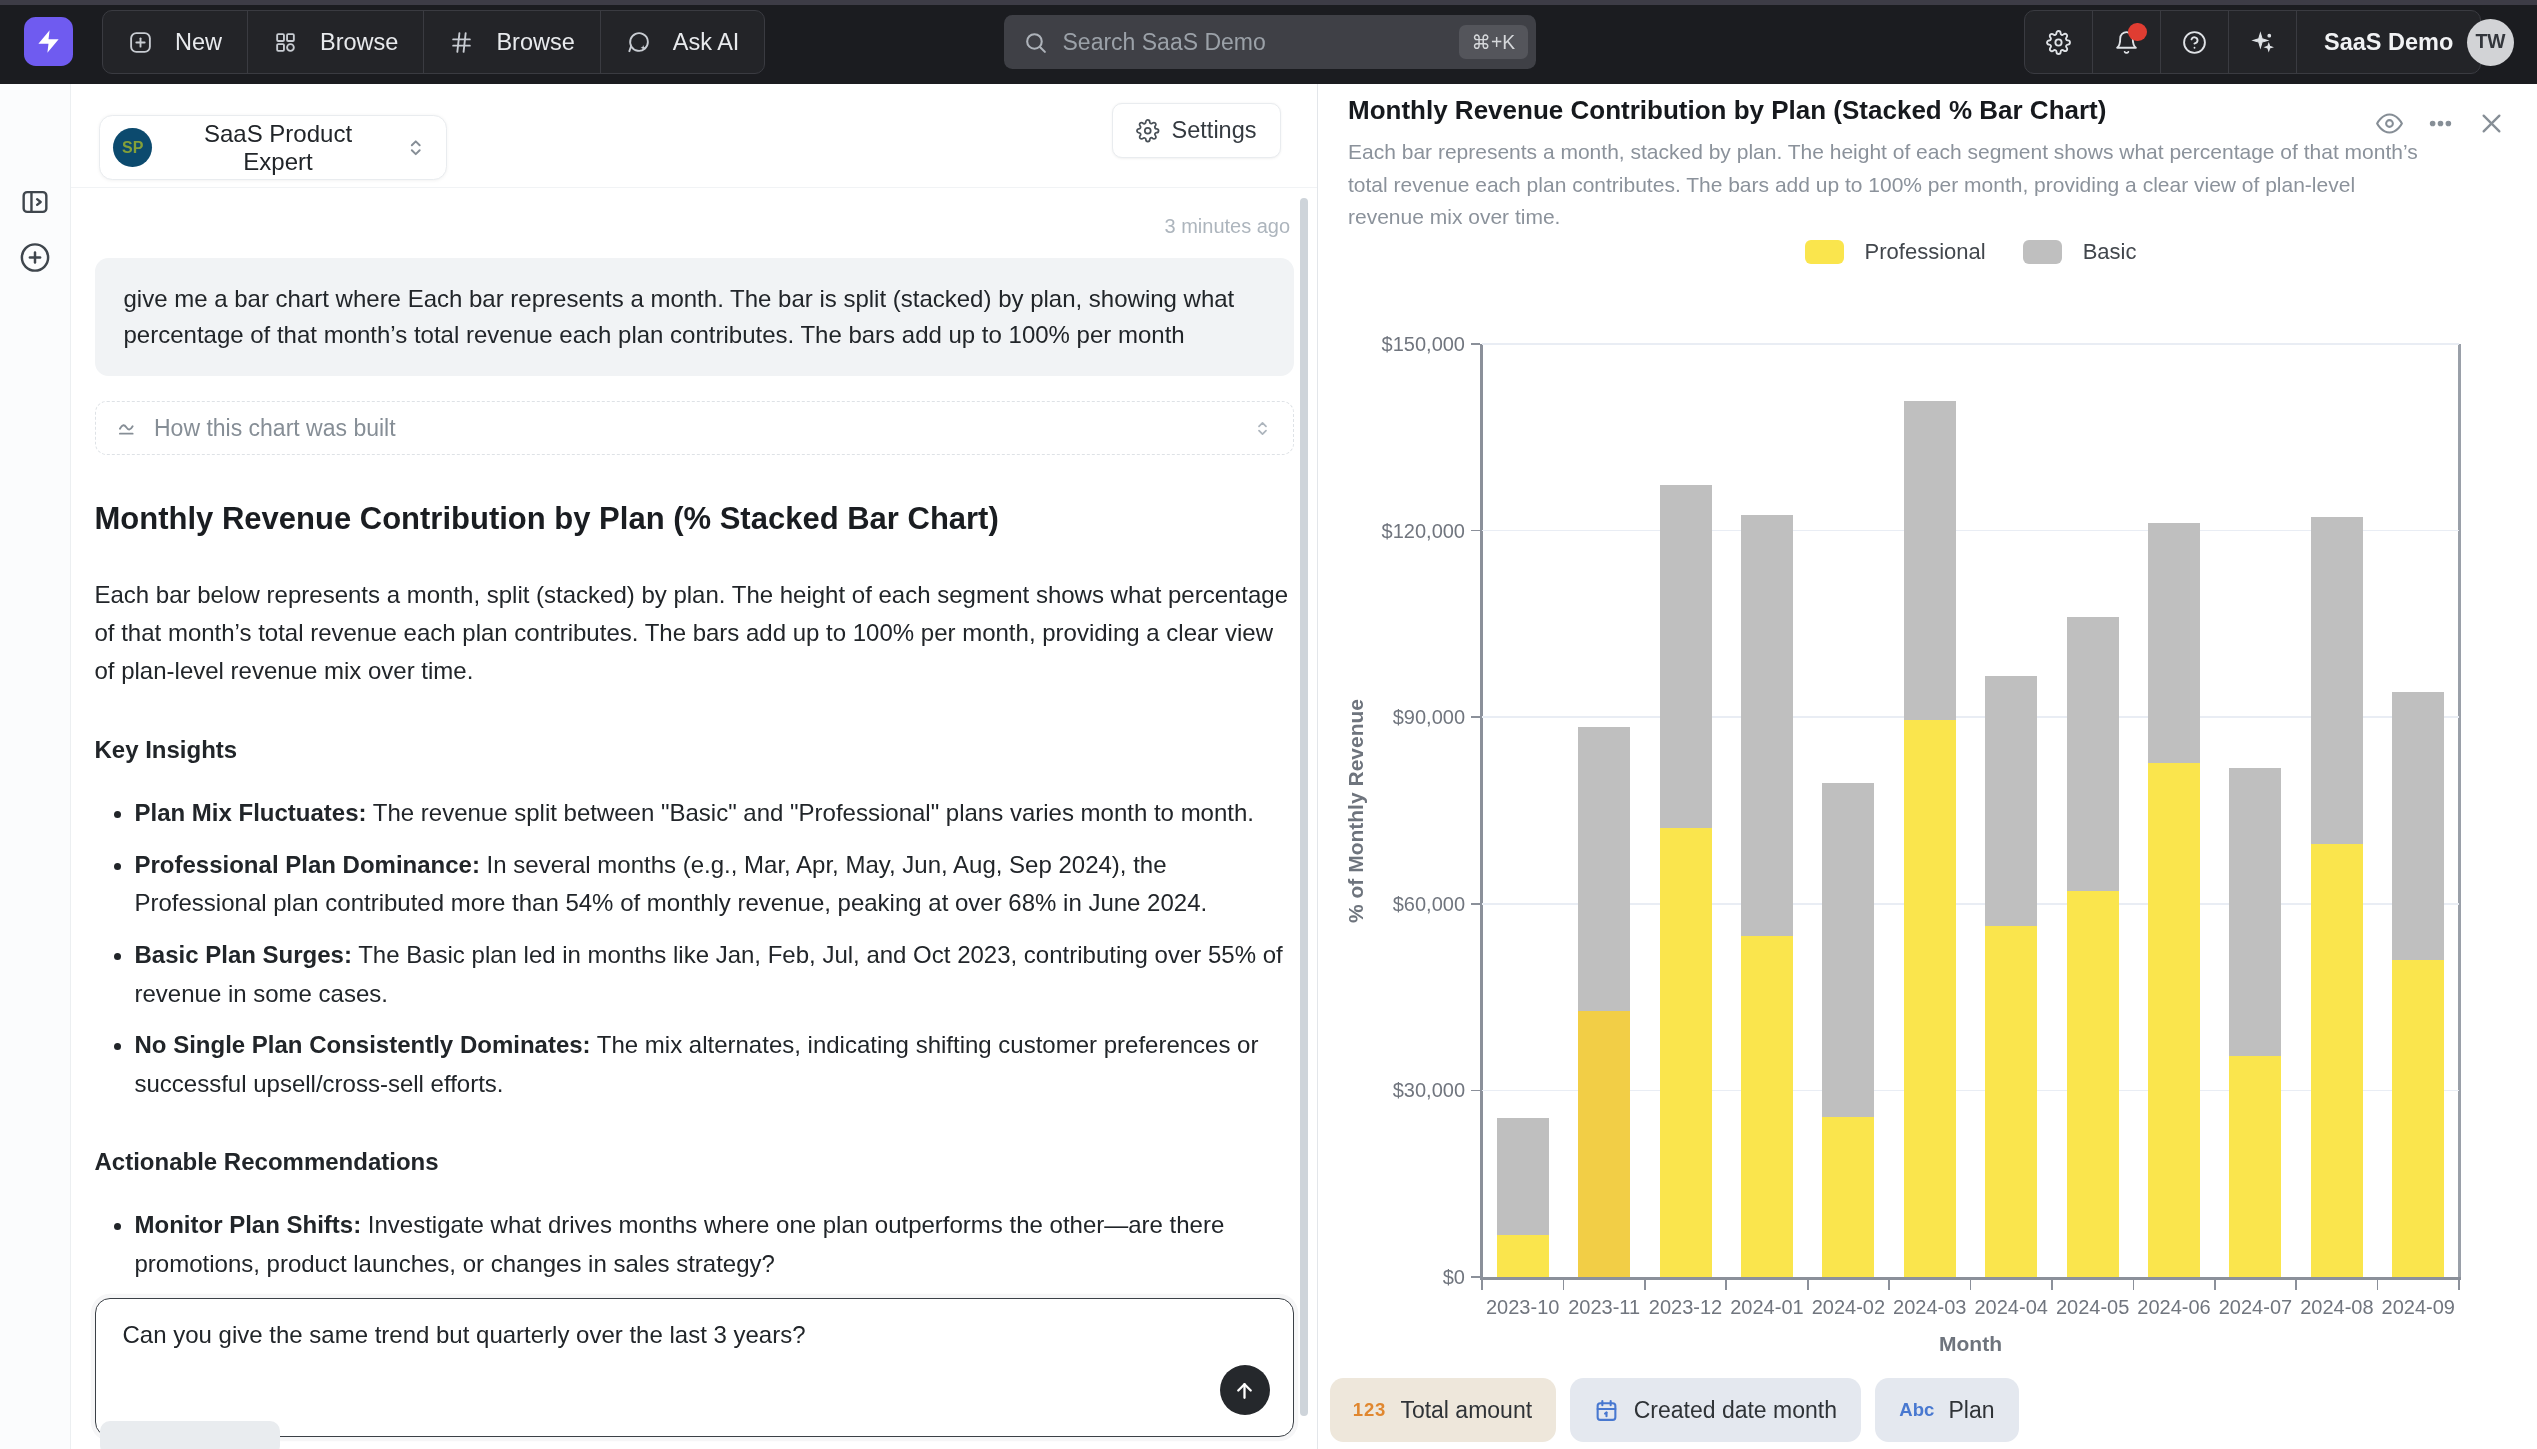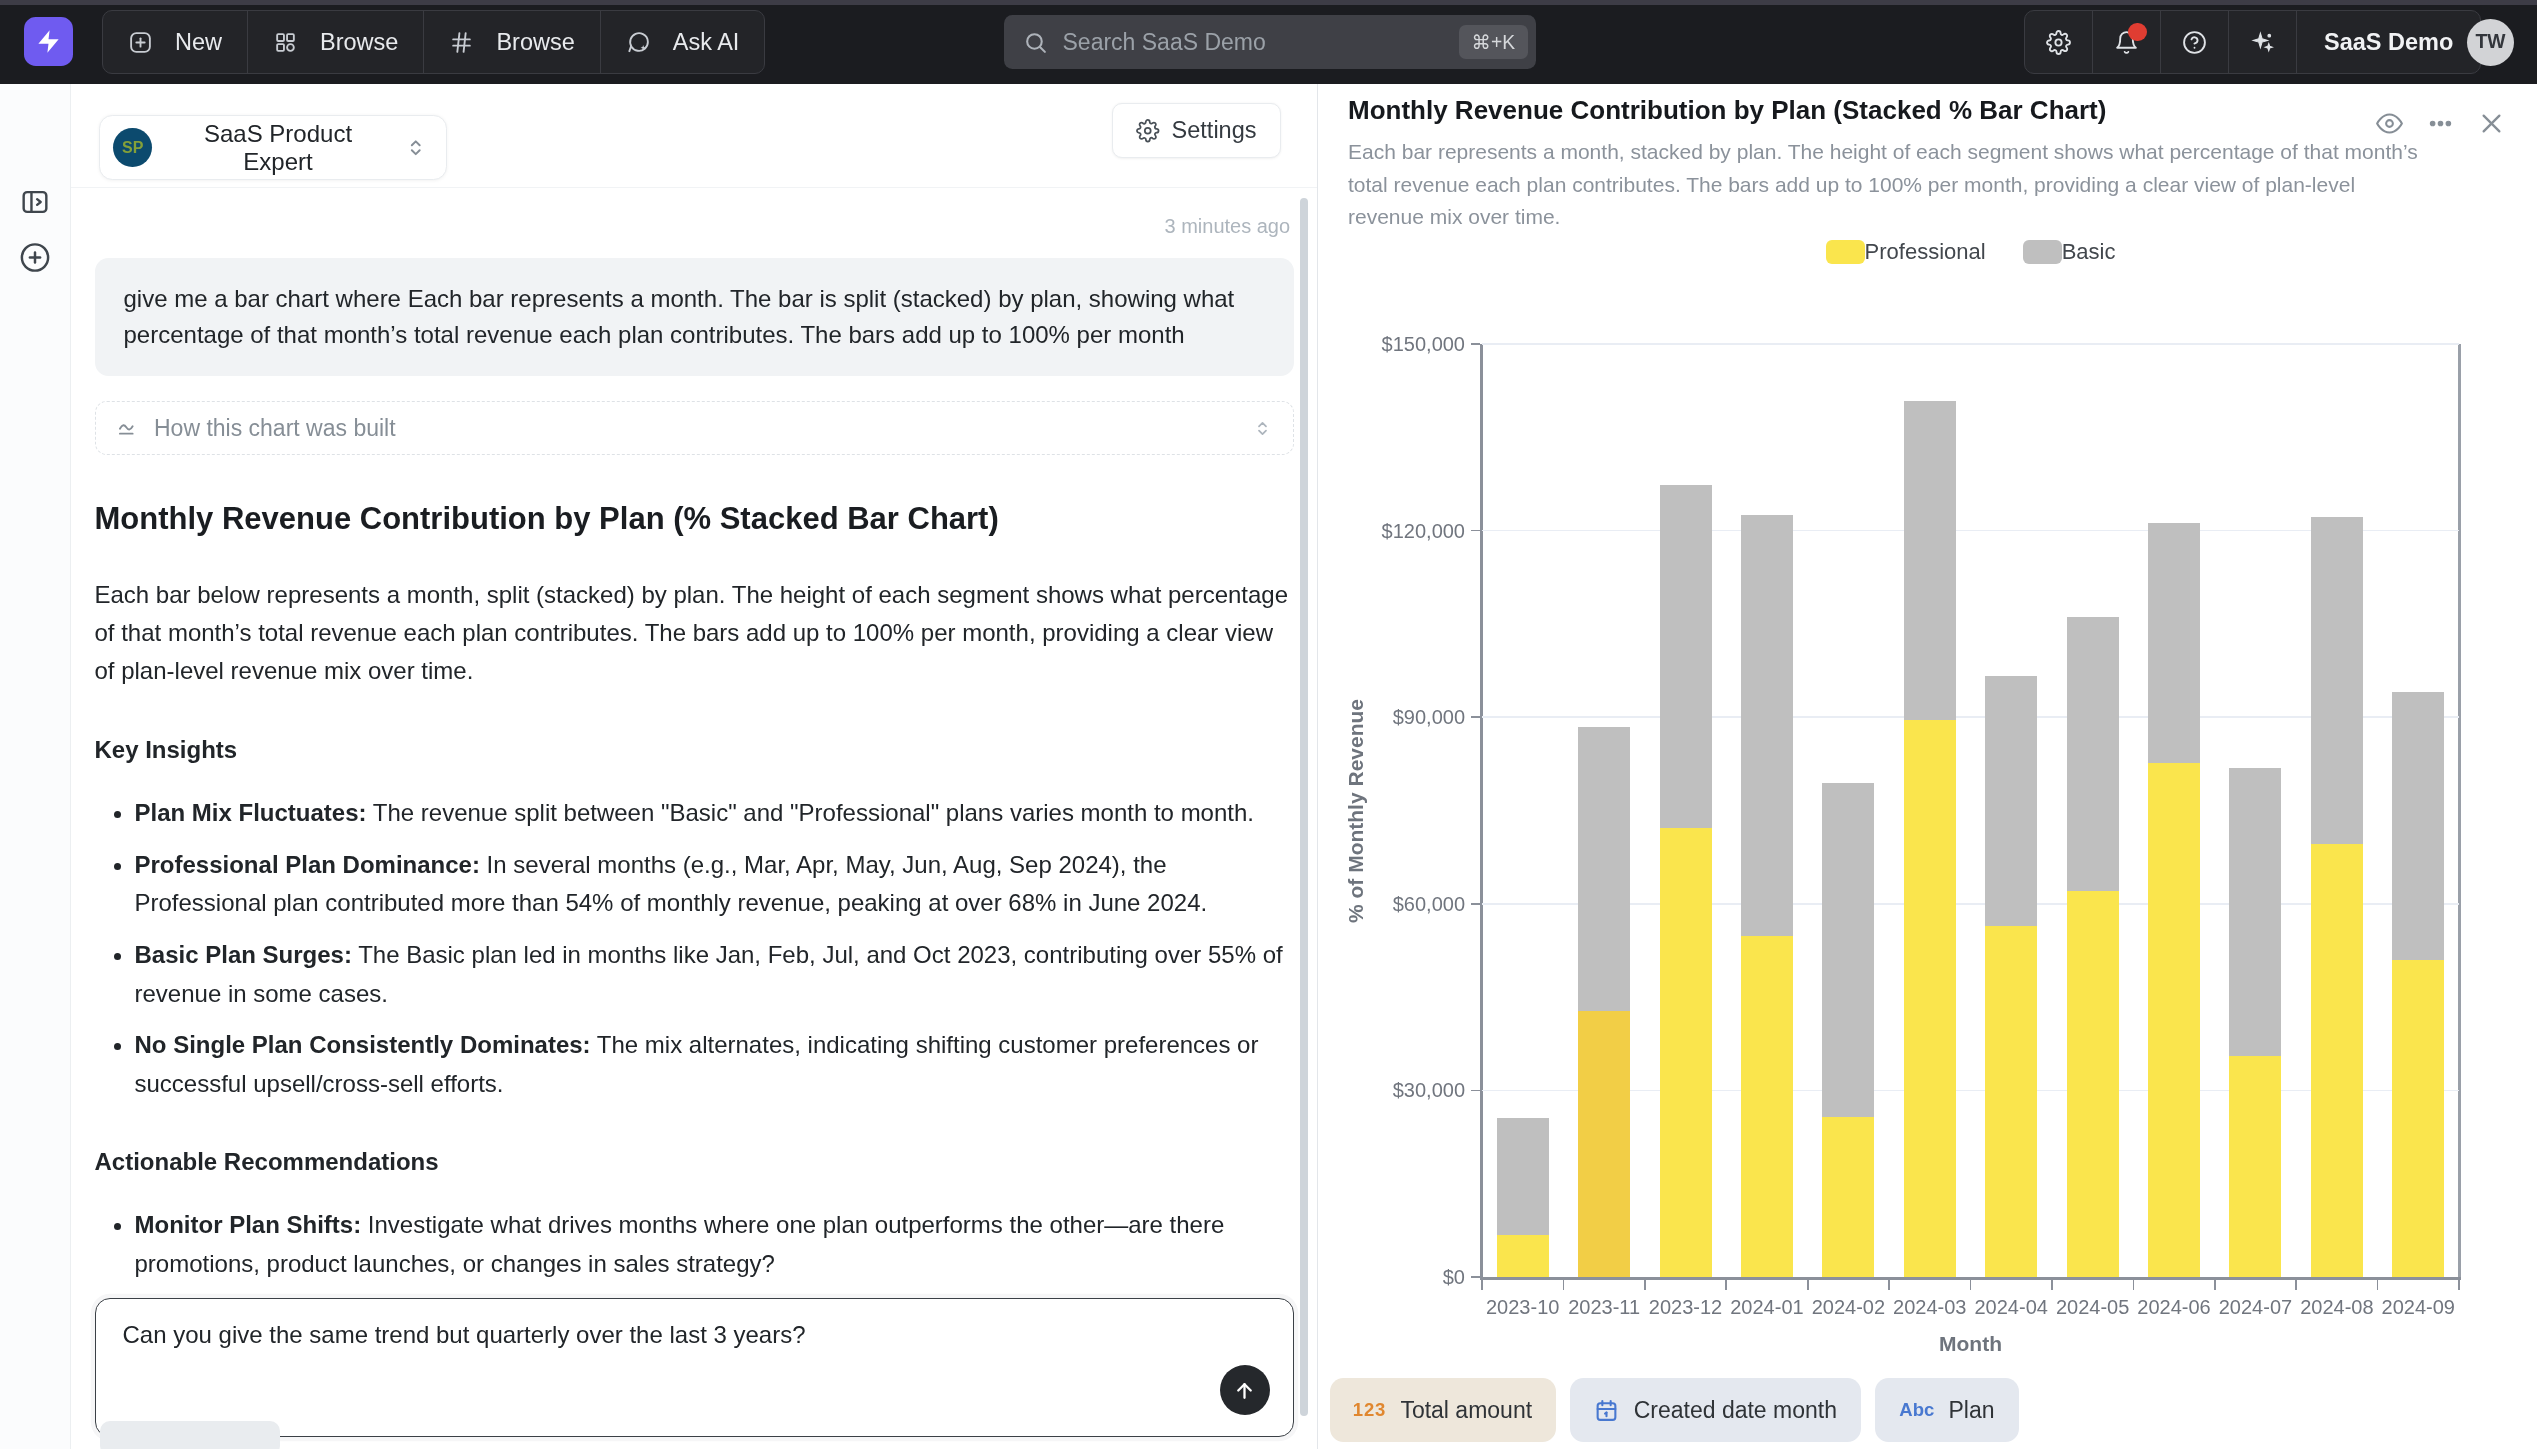--- a/index.html
+++ b/index.html
@@ -90,21 +90,21 @@
                  border-left:0.8px solid #e3e6ea; }
   .panel-title { position:absolute; left:30px; top:11px; font-size:26px; font-weight:700; color:#16191d; }
   .panel-actions { position:absolute; top:22px; right:28.5px; display:flex; gap:17px; }
   .panel-actions button { width:34px; height:34px; display:flex; align-items:center; justify-content:center; }
   .panel-actions svg { stroke:#868e96; }
   .panel-desc { position:absolute; left:30px; top:52px; width:1071px; font-size:21px;
                 line-height:1.55; color:#8b929b; }
 
   .legend { position:absolute; left:164px; top:155px; width:977px; display:flex;
             justify-content:center; align-items:center; gap:37px; }
-  .legend-item { display:flex; align-items:center; gap:0; font-size:22px; color:#42474d; }
+  .legend-item { display:flex; align-items:center; gap:21px; font-size:22px; color:#42474d; }
   .swatch { width:39px; height:23.5px; border-radius:5.9px; }
 
   .chart-wrap { position:absolute; left:164px; top:260px; width:977px; height:933px; }
   .grid { position:absolute; left:0; right:0; height:1.7px; background:#e9edf4; }
   .axis-y { position:absolute; left:-1.7px; top:0; bottom:0; width:2.5px; background:#8b909a; }
   .axis-y-r { position:absolute; right:-1.7px; top:0; bottom:0; width:2.5px; background:#9aa0a9; }
   .axis-x { position:absolute; left:-1.7px; right:-1.7px; bottom:-2.5px; height:2.5px; background:#8b909a; }
   .ytick-mark { position:absolute; left:-11px; width:9.2px; height:1.7px; background:#8b909a; }
   .ytick-label { position:absolute; left:-181px; width:164px; text-align:right;
                  font-size:20px; color:#70757e; transform:translateY(-50%); }

